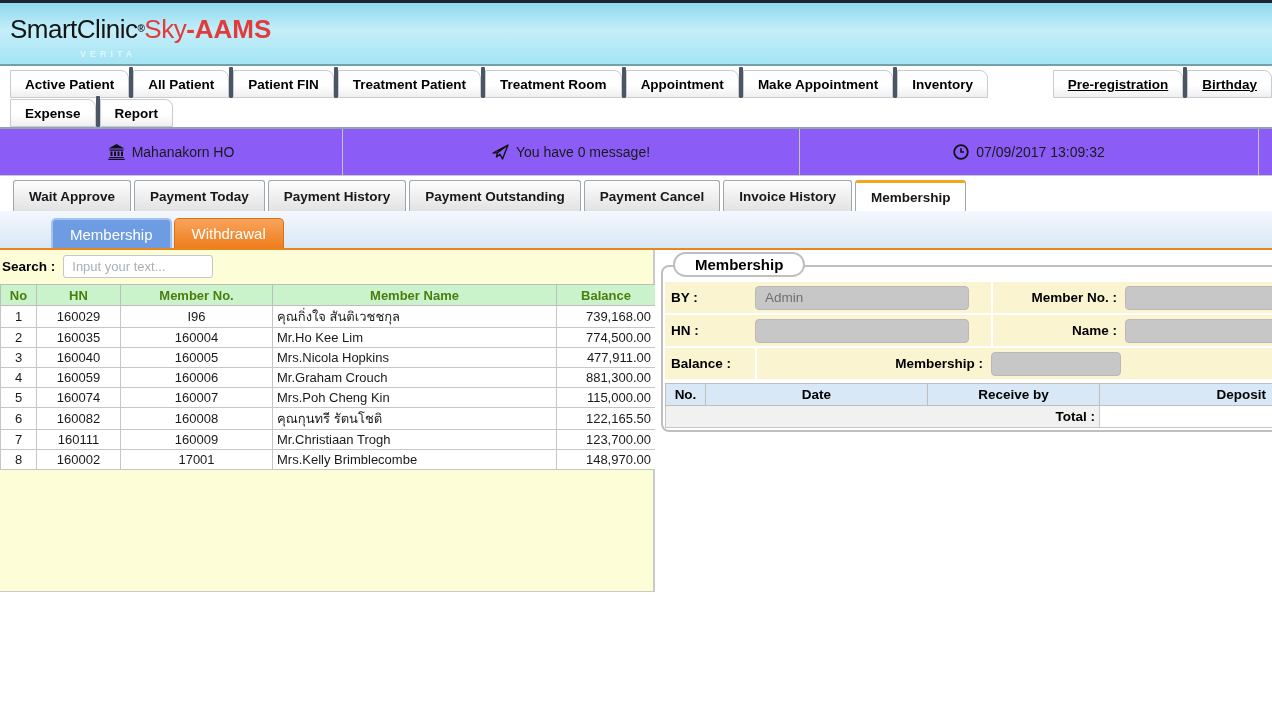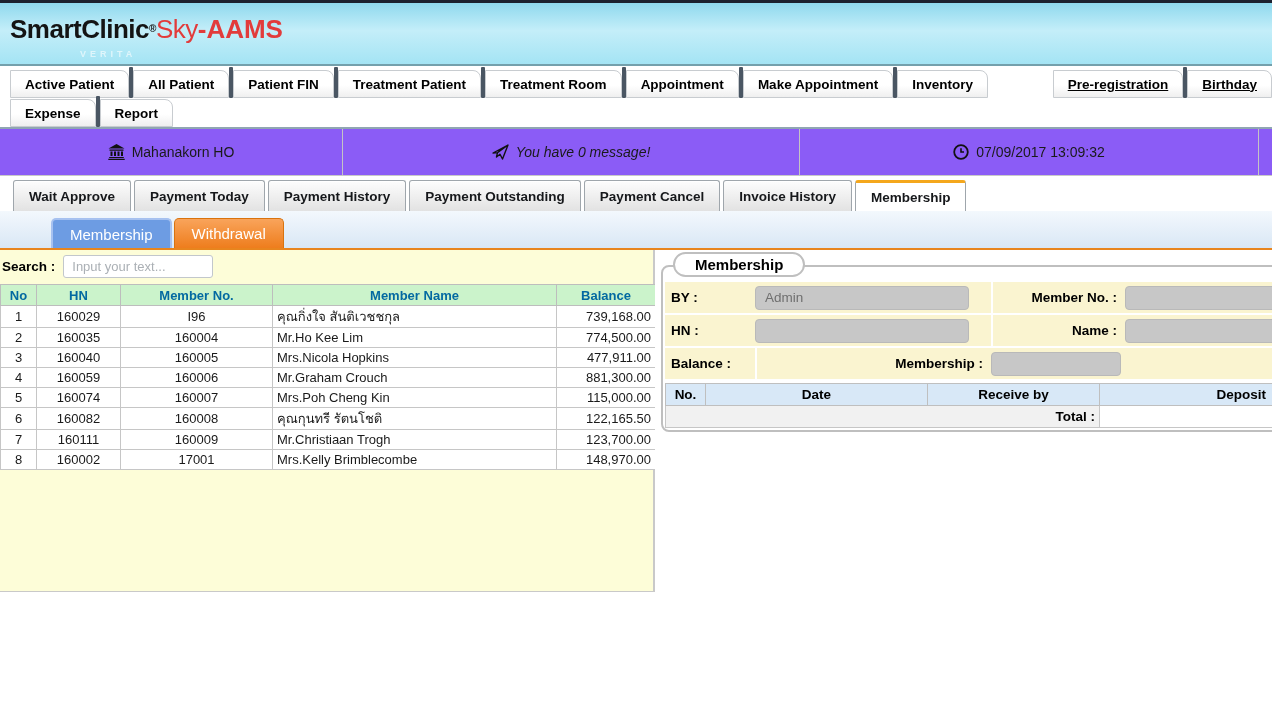--- a/index.html
+++ b/index.html
@@ -5,21 +5,21 @@
   * { box-sizing: border-box; margin: 0; padding: 0; }
   html,body { width:1272px; height:709px; overflow:hidden; background:#fff;
     font-family:"Liberation Sans","DejaVu Sans",sans-serif; }
 
   
   .top-line { height:3px; background:#1c2230; }
   .header { height:63px; position:relative;
     background:linear-gradient(180deg,#8fd9ee 0%,#c4eef9 45%,#a4e4f4 100%);
     border-bottom:2px solid #74a0ac; }
   .logo { position:absolute; left:10px; top:11px; white-space:nowrap; letter-spacing:-0.5px; }
-  .logo .black { font-size:26px; font-weight:700; color:#141414; }
+  .logo .black { font-size:26px; font-weight:400; color:#141414; }
   .logo .reg { font-size:10px; font-weight:700; color:#141414; vertical-align:super; }
   .logo .red-light { font-size:26px; font-weight:400; color:#e23b3b; }
   .logo .red-bold { font-size:26px; font-weight:700; color:#e23b3b; letter-spacing:0; }
   .watermark { position:absolute; left:80px; top:46px; font-size:9px; letter-spacing:4px;
     color:rgba(255,255,255,0.6); font-weight:700; }
 
   
   .nav-area { background:#fff; padding-top:4px; border-bottom:2px solid #8fa6b2; }
   .nav-row { display:flex; align-items:stretch; height:28px; padding-left:10px; }
   .main-tab { display:flex; align-items:center; padding:0 14px;
@@ -28,21 +28,21 @@
     font-size:13.5px; font-weight:700; color:#000; cursor:default; }
   .tab-sep { width:4px; background:#4a5663; margin-top:-3px; border-radius:1px; }
   .nav-right { margin-left:auto; display:flex;text-decoration:underline; }
   .nav-row2 { margin-top:1px; }
 
   
   .info-bar { display:flex; height:47px; background:#8b5cf6; border-bottom:1px solid #c9c9c9;
     font-size:14px; color:#1a1a1a; }
   .info-cell { display:flex; align-items:center; justify-content:center; gap:7px;
     border-right:1px solid #c4c4c4; }
-  .info-cell.c1 { width:343px; } .info-cell.c2 { width:457px;font-style:italic; } .info-cell.c3 { width:459px;justify-content:center; }
+  .info-cell.c1 { width:343px; } .info-cell.c2 { width:457px; } .info-cell.c3 { width:459px;justify-content:center; }
   .info-cell.c4 { flex:1; border-right:none; }
   .info-icon svg { display:block; }
 
   
   .pay-row { background:#fff; padding:4px 0 0 13px; display:flex; gap:3px; height:35px; }
   .pay-tab { display:flex; align-items:center; padding:0 15px;
     background:linear-gradient(180deg,#fdfdfd,#e2e2e2);
     border:1px solid #9fa6ac; border-bottom:none; border-radius:3px 3px 0 0;
     font-size:13.5px; font-weight:700; color:#16181b; box-shadow:inset 0 1px 0 #fff; }
   .pay-tab.active { background:#fff; border-top:3px solid #f4a71d; box-shadow:none; }
@@ -62,21 +62,21 @@
   .left-panel { width:655px; height:342px; background:#fdfdd8;
     border-right:2px solid #c9c9c9; border-bottom:1px solid #c9c9c9; }
   .search-row { display:flex; align-items:center; gap:8px; padding:5px 0 6px 2px; }
   .search-label { font-size:13.5px; font-weight:700; color:#000; }
   .search-input { width:150px; height:23px; border:1px solid #c2c7cc; border-radius:3px;
     padding:0 8px; font-size:13px; color:#333; font-family:inherit; background:#fff; }
   .search-input::placeholder { color:#abb0b5; }
 
   .member-table { width:655px; border-collapse:collapse; table-layout:fixed; font-size:13px; }
   .member-table th { background:#cbf3cb; border:1px solid #bdbdbd; height:21px;
-    font-weight:700; color:#0369a1; padding:0 4px; }
+    font-weight:700; color:#4d7c0f; padding:0 4px; }
   .member-table td { background:#fff; border:1px solid #c6c6c6; height:20px;
     padding:0 4px; color:#1a1a1a; overflow:hidden; white-space:nowrap; }
   .ta-c { text-align:center; } .ta-r { text-align:right;margin-left:18px; } .ta-l { text-align:left; }
 
   .right-panel { flex:1; overflow:hidden; height:342px; background:#fff; position:relative; }
   .mfieldset { position:relative; margin:15px 0 0 6px; width:646px;
     border:2px solid #bfbfbf; border-radius:8px; padding:15px 2px 2px 2px; }
   .mlegend { position:absolute; top:-15px; left:10px; background:#fff;
     border:2px solid #bfbfbf; border-radius:14px; padding:2px 20px;
     font-size:15px; font-weight:700; color:#000; }

